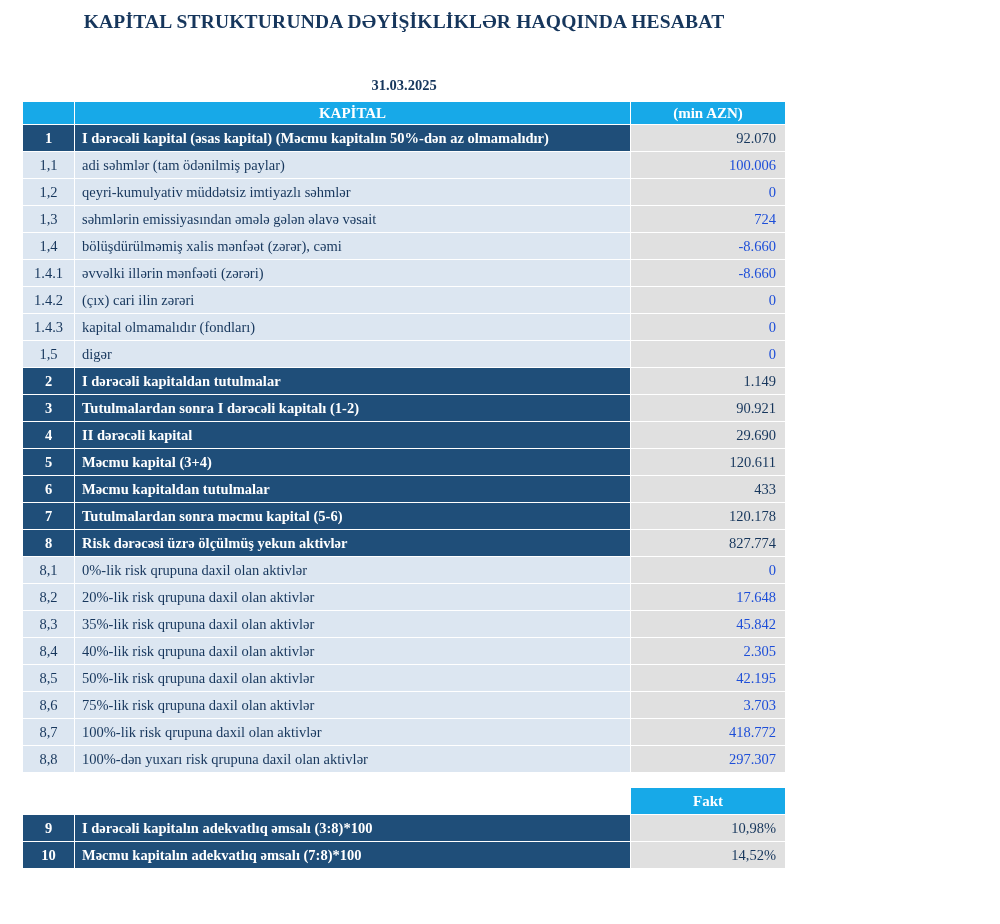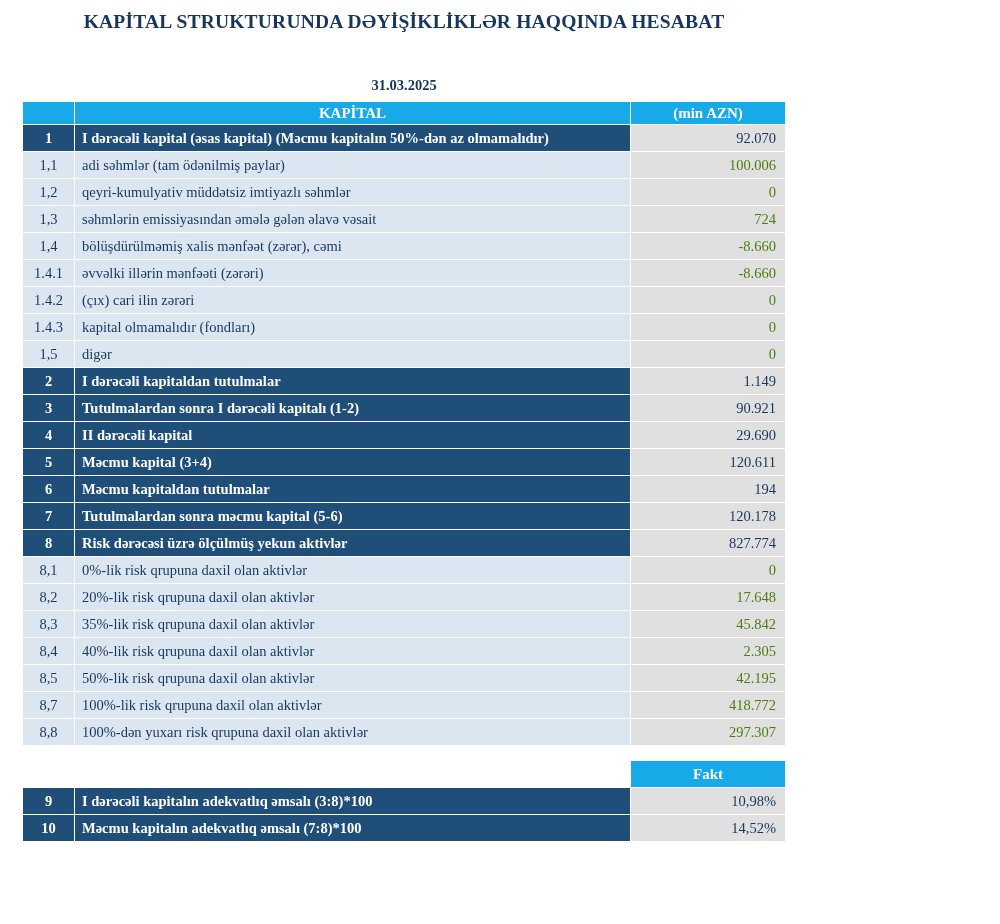--- a/index.html
+++ b/index.html
@@ -92,21 +92,21 @@
     color: #16365c;
     font-weight: normal;
   }
   tr.sub td.lbl {
     background: #dce6f1;
     color: #16365c;
     font-weight: normal;
   }
   tr.sub td.val {
     background: #e0e0e0;
-    color: #4d7c0f;
+    color: #1d4ed8;
   }
 
   .lower-wrap { margin-top: 14px; }
   .lower-hdr-row th.blank {
     background: #ffffff;
     border: none;
   }
   .lower-hdr-row th.fakt {
     background: #17a9e8;
     color: #ffffff;
@@ -201,21 +201,21 @@
         <td class="val">29.690</td>
       </tr>
       <tr>
         <td class="num">5</td>
         <td class="lbl">Məcmu kapital (3+4)</td>
         <td class="val">120.611</td>
       </tr>
       <tr>
         <td class="num">6</td>
         <td class="lbl">Məcmu kapitaldan tutulmalar</td>
-        <td class="val">194</td>
+        <td class="val">433</td>
       </tr>
       <tr>
         <td class="num">7</td>
         <td class="lbl">Tutulmalardan  sonra məcmu kapital (5-6)</td>
         <td class="val">120.178</td>
       </tr>
       <tr>
         <td class="num">8</td>
         <td class="lbl">Risk dərəcəsi üzrə ölçülmüş  yekun aktivlər</td>
         <td class="val">827.774</td>
@@ -237,20 +237,25 @@
       </tr>
       <tr class="sub">
         <td class="num">8,4</td>
         <td class="lbl">40%-lik risk qrupuna daxil olan aktivlər</td>
         <td class="val">2.305</td>
       </tr>
       <tr class="sub">
         <td class="num">8,5</td>
         <td class="lbl">50%-lik risk qrupuna daxil olan aktivlər</td>
         <td class="val">42.195</td>
+      </tr>
+      <tr class="sub">
+        <td class="num">8,6</td>
+        <td class="lbl">75%-lik risk qrupuna daxil olan aktivlər</td>
+        <td class="val">3.703</td>
       </tr>
       <tr class="sub">
         <td class="num">8,7</td>
         <td class="lbl">100%-lik risk qrupuna daxil olan aktivlər</td>
         <td class="val">418.772</td>
       </tr>
       <tr class="sub">
         <td class="num">8,8</td>
         <td class="lbl">100%-dən yuxarı risk qrupuna daxil olan aktivlər</td>
         <td class="val">297.307</td>

